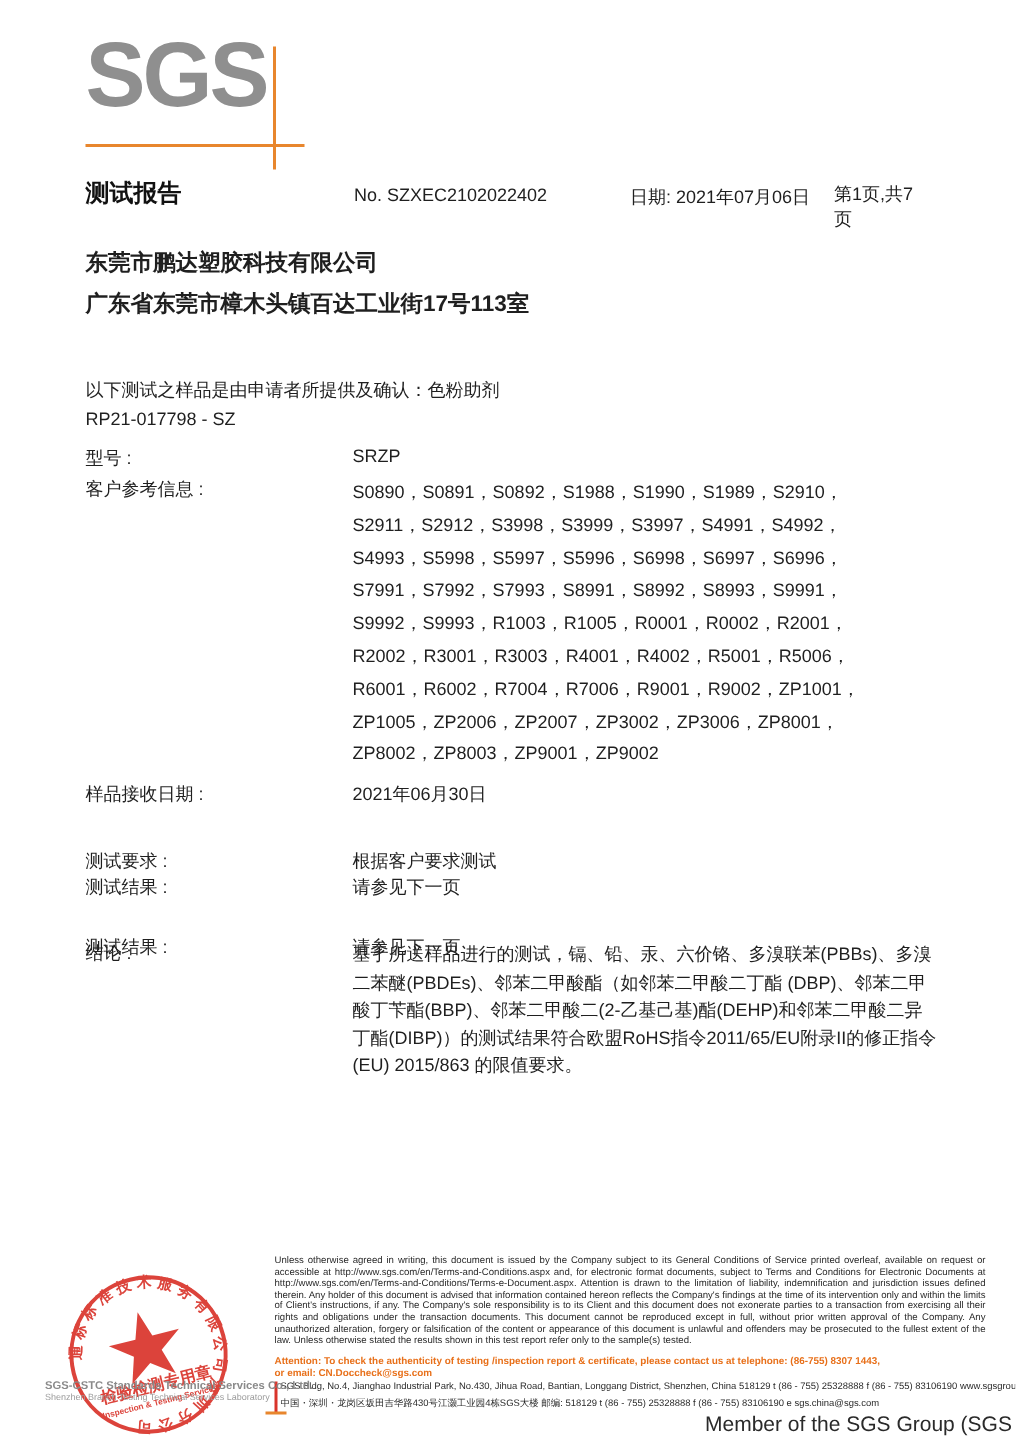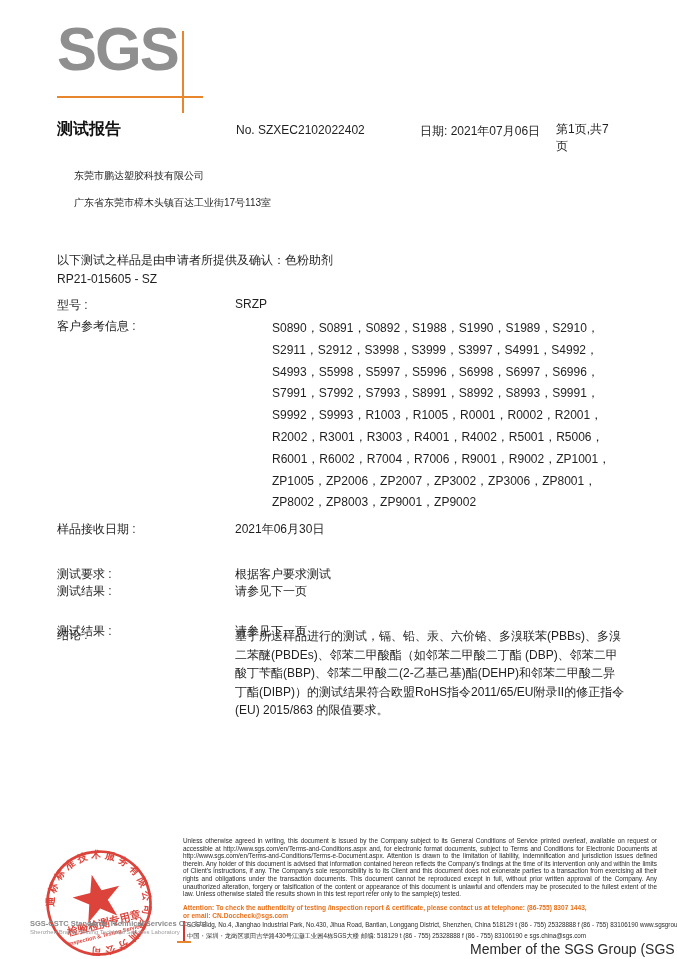--- a/index.html
+++ b/index.html
@@ -16,29 +16,29 @@
   }
   .logo-rule-h { position:absolute; left:57px; top:96px; width:146px; height:2px; background:#e8862d; }
   .logo-rule-v { position:absolute; left:182px; top:31px; width:2px; height:82px; background:#e8862d; }
 
   .title-row { position:absolute; top:121px; left:0; width:612px; height:20px; font-size:12px; }
   .doc-title { position:absolute; left:57px; top:-2px; font-size:16px; font-weight:bold; color:#111; }
   .report-no { position:absolute; left:236px; top:2px; }
   .report-date { position:absolute; left:420px; top:2px; }
   .report-page { position:absolute; left:556px; top:0; }
 
-  .applicant { position:absolute; left:74px; top:162px; font-size:10px; line-height:27px; }
+  .applicant { position:absolute; left:57px; top:162px; font-size:15px; line-height:27px;font-weight:bold; }
 
   .sample-note { position:absolute; left:57px; top:252px; font-size:12px;text-align:center; }
 
   
   .frow { position:absolute; left:57px; display:flex; font-size:12px; }
   .frow .flabel { width:178px; flex:0 0 178px; }
   .frow .fvalue { }
-  .pre-line { white-space:pre-line; line-height:21.8px;margin-left:37px; }
+  .pre-line { white-space:pre-line; line-height:21.8px; }
   .para { width:390px; line-height:18.5px; text-align:left; }
 
   
   .disclaimer {
     position:absolute; left:183px; top:837px; width:474px;
     font-size:6.4px; line-height:7.6px; text-align:justify; color:#2a2a2a;
   }
   .attention {
     position:absolute; left:183px; top:904px; width:474px;
     font-size:6.6px; line-height:7.6px; font-weight:bold; color:#e8701a;
@@ -72,21 +72,21 @@
   </div>
 
   <div class="applicant">
     <div>东莞市鹏达塑胶科技有限公司</div>
     <div>广东省东莞市樟木头镇百达工业街17号113室</div>
   </div>
 
   <div class="sample-note">以下测试之样品是由申请者所提供及确认：色粉助剂</div>
 
   <div class="frow" style="top:272px">
-    <span class="fvalue">RP21-015605 - SZ</span>
+    <span class="fvalue">RP21-017798 - SZ</span>
   </div>
   <div class="frow" style="top:297px">
     <span class="flabel">型号 :</span>
     <span class="fvalue">SRZP</span>
   </div>
   <div class="frow" style="top:318px">
     <span class="flabel">客户参考信息 :</span>
     <span class="fvalue pre-line">S0890，S0891，S0892，S1988，S1990，S1989，S2910，
 S2911，S2912，S3998，S3999，S3997，S4991，S4992，
 S4993，S5998，S5997，S5996，S6998，S6997，S6996，

